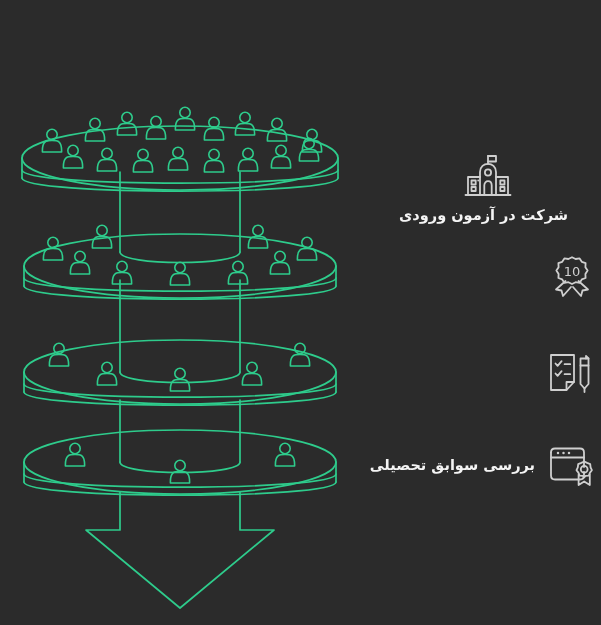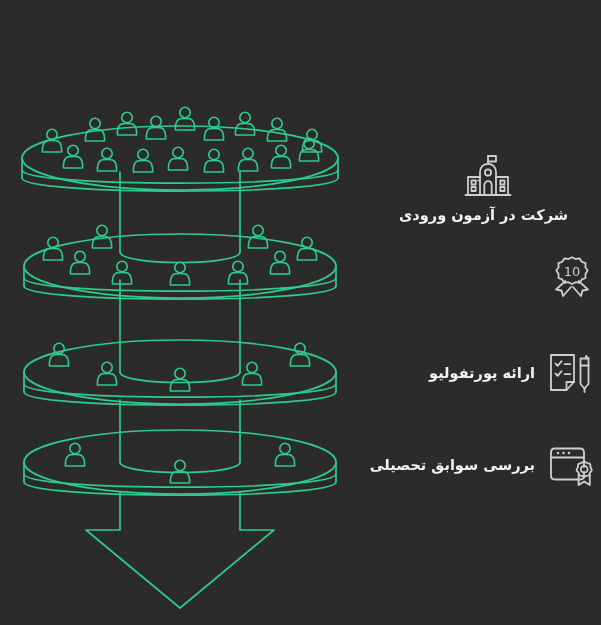--- a/index.html
+++ b/index.html
@@ -295,21 +295,20 @@
           <path d="M 18.6 15.2 L 24.2 15.2"></path>
           <path d="M 18.6 25.2 L 24.2 25.2"></path>
 
           <path d="M 34.5 9.5 L 42.5 9.5 L 42.5 35 L 38.5 39.5 L 34.5 35 Z"></path>
           <path d="M 34.5 16.5 L 42.5 16.5"></path>
           <path d="M 38.5 39.5 L 38.5 43"></path>
 
           <path d="M 40 9.5 L 40 7 L 42.5 9.5"></path>
         </svg>
       </span>
-      <span class="step-label">ارائه پورتفولیو</span>
     </div>
 
     <div class="step step-4">
       <span class="step-icon">
         <svg width="52" height="48" viewBox="0 0 52 48" fill="none" stroke="#cfcfcf" stroke-width="1.8" stroke-linejoin="round" stroke-linecap="round">
 
           <path d="M 5 11.5 C 5 9.0, 6.6 7.5, 9 7.5 L 34 7.5 C 36.4 7.5, 38 9.0, 38 11.5
                    L 38 26"></path>
           <path d="M 38 31 L 38 34.5 C 38 36.8, 36.4 38.5, 34 38.5 L 9 38.5
                    C 6.6 38.5, 5 36.8, 5 34.5 L 5 11.5"></path>

